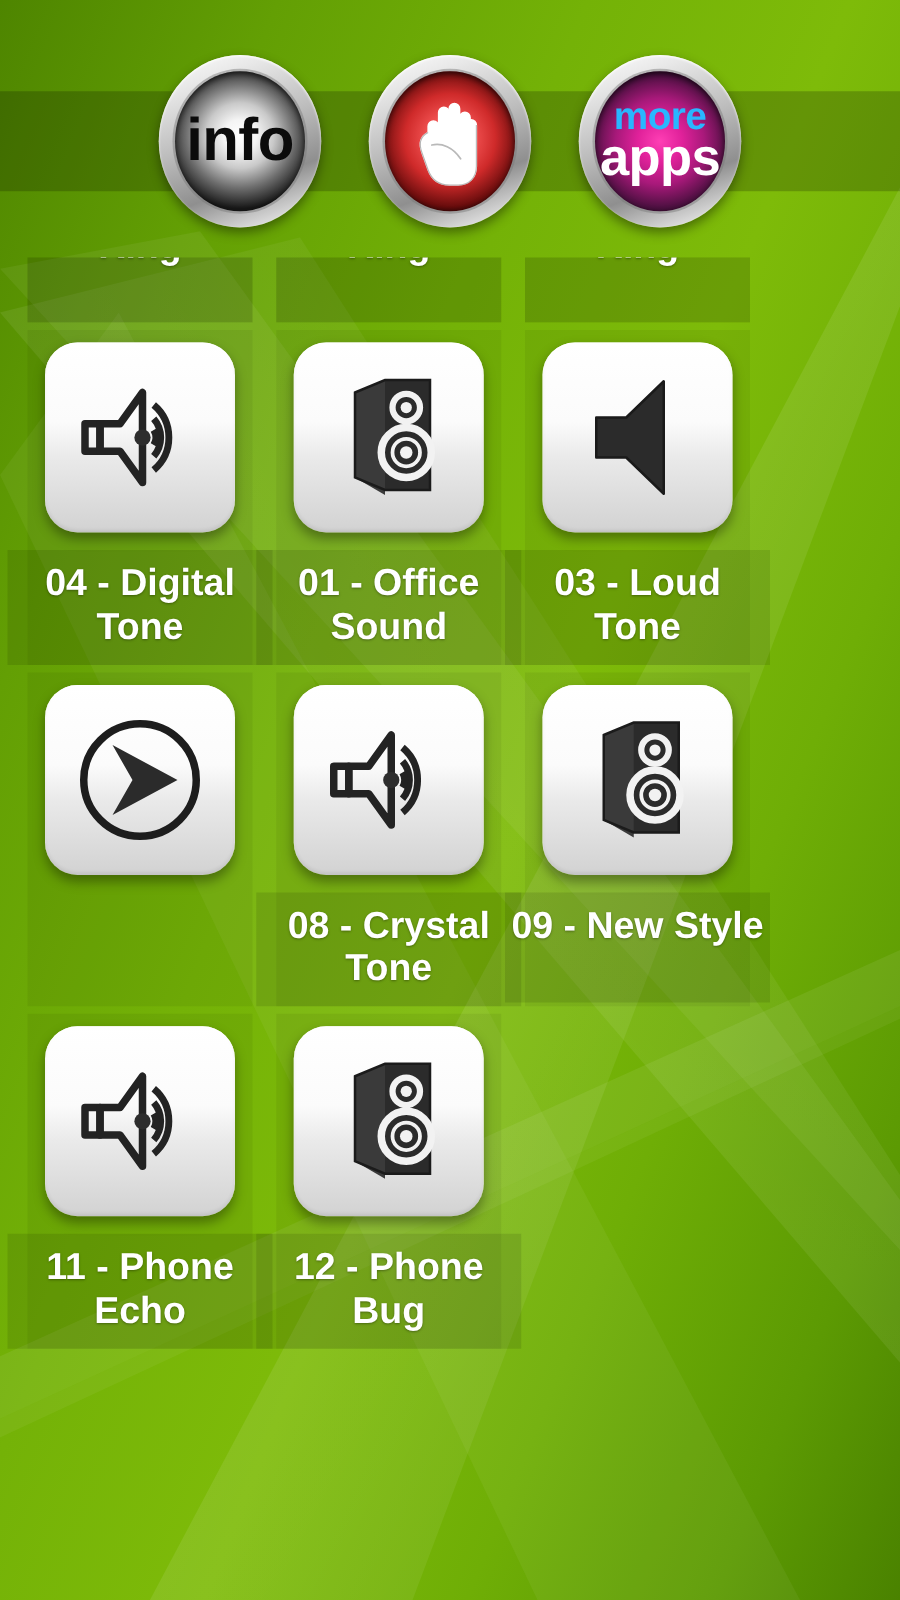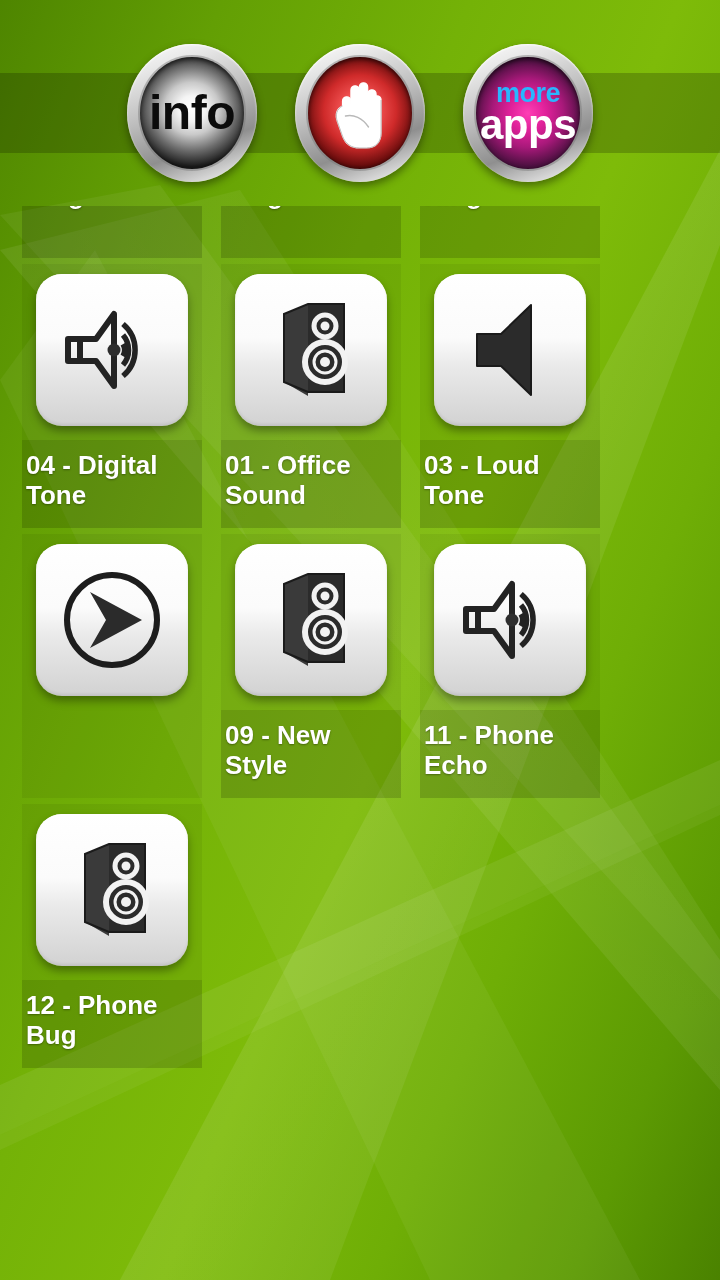--- a/index.html
+++ b/index.html
@@ -67,21 +67,21 @@
   .inner.info  { background:radial-gradient(ellipse 58% 52% at 50% 46%, #ffffff 0%, #f4f4f4 22%, #c9c9c9 45%, #6e6e6e 72%, #171717 100%); }
   .inner.stop  { background:radial-gradient(ellipse 60% 55% at 50% 48%, #ff8a7a 0%, #f05050 30%, #cf2a2a 58%, #6a0d0d 88%, #250202 100%); }
   .inner.more  { background:radial-gradient(ellipse 62% 56% at 50% 50%, #ff3fb5 0%, #e0219a 28%, #a8197a 55%, #4c1040 85%, #1d0519 100%); }
 
   .info-label {
     font-size:48px; font-weight:bold; color:#0b0b0b;
     letter-spacing:-0.5px; line-height:1;
   }
 
   .more-label { text-align:center; line-height:0.92; }
-  .more-label .l1 { display:block; font-size:27px; font-weight:bold; color:#29b6ff; letter-spacing:-0.5px; }
+  .more-label .l1 { display:block; font-size:31px; font-weight:bold; color:#29b6ff; letter-spacing:-0.5px; }
   .more-label .l2 { display:block; font-size:42px; font-weight:bold; color:#ffffff; letter-spacing:-0.5px; }
 
   .hand-icon { width:62px; height:74px; display:block; }
 
   
   .grid {
     position:absolute;
     left:0; top:206px;
     width:720px;
     display:flex; flex-wrap:wrap;
@@ -110,28 +110,29 @@
     box-shadow:0 5px 9px rgba(0,0,0,0.35),
                inset 0 1px 1px rgba(255,255,255,0.95),
                inset 0 -2px 3px rgba(0,0,0,0.08);
     display:flex; align-items:center; justify-content:center;
     flex:0 0 auto;
   }
   .tile svg { display:block; }
 
   .label {
     margin-top:14px;
-    width:180px;
+    width:212px;
     min-height:88px;
     padding:10px 4px 12px;
     background:rgba(0,0,0,0.10);
     color:#ffffff;
-    font-size:26px;
+    font-size:30px;
     font-weight:bold;
     line-height:1.16;
+    text-align:center;
     text-shadow:0 1px 2px rgba(0,0,0,0.35);
   }
 </style>
 </head>
 <body>
 
 <div id="app">
 
   <div class="bg-streaks">
     <svg viewBox="0 0 720 1280" xmlns="http://www.w3.org/2000/svg">
@@ -249,20 +250,37 @@
 
     <div class="cell">
       <div class="tile">
         <svg width="104" height="104" viewBox="0 0 104 104">
           <circle cx="52" cy="52" r="45" fill="none" stroke="#1d1d1d" stroke-width="6"></circle>
           <path d="M30 24 L82 52 L30 80 L46 52 Z" fill="#2b2b2b"></path>
         </svg>
       </div>
     </div>
 
+    <div class="cell">
+      <div class="tile">
+        <svg width="104" height="92" viewBox="0 0 104 92">
+          <g fill="none" stroke="#232323" stroke-width="6" stroke-linejoin="round">
+            <path d="M8 35 h12 V57 H8 Z"></path>
+            <path d="M20 35 h16 L54 10 V82 L36 57 H20 Z"></path>
+          </g>
+          <circle cx="54" cy="46" r="6.5" fill="#2d2d2d"></circle>
+          <g fill="none" stroke="#232323" stroke-width="5.5" stroke-linecap="butt">
+            <path d="M63 20 a34 34 0 0 1 0 52"></path>
+            <path d="M63 31 a23 23 0 0 1 0 30"></path>
+            <path d="M63 40 a12 12 0 0 1 0 12"></path>
+          </g>
+        </svg>
+      </div>
+      <div class="label">08 - Crystal Tone</div>
+    </div>
 
     <div class="cell">
       <div class="tile">
         <svg width="86" height="100" viewBox="0 0 86 100">
           <path d="M16 14 L40 4 H76 V92 H40 L16 82 Z" fill="#2b2b2b"></path>
           <path d="M16 14 L40 4 V96 L16 82 Z" fill="#3a3a3a"></path>
           <path d="M16 14 L40 4 H76 V92 H40 L16 82 Z" fill="none" stroke="#1b1b1b" stroke-width="2"></path>
           <circle cx="57" cy="26" r="11" fill="none" stroke="#f2f2f2" stroke-width="5"></circle>
           <circle cx="57" cy="26" r="4.5" fill="#f2f2f2"></circle>
           <circle cx="57" cy="62" r="20" fill="none" stroke="#f2f2f2" stroke-width="6"></circle>

